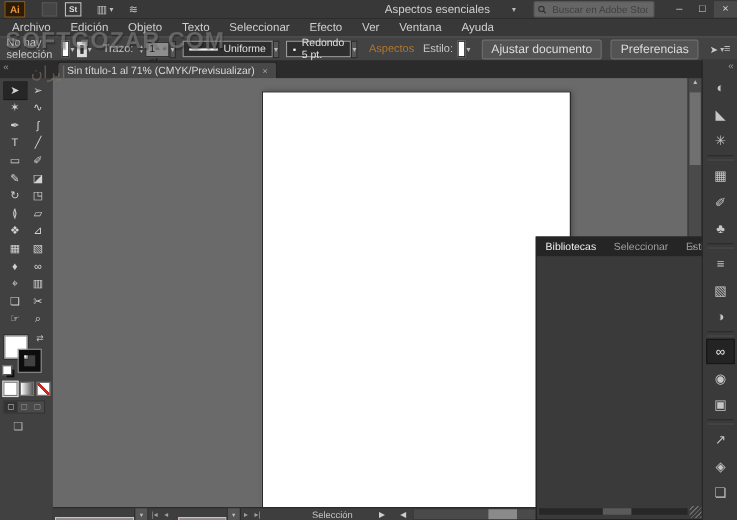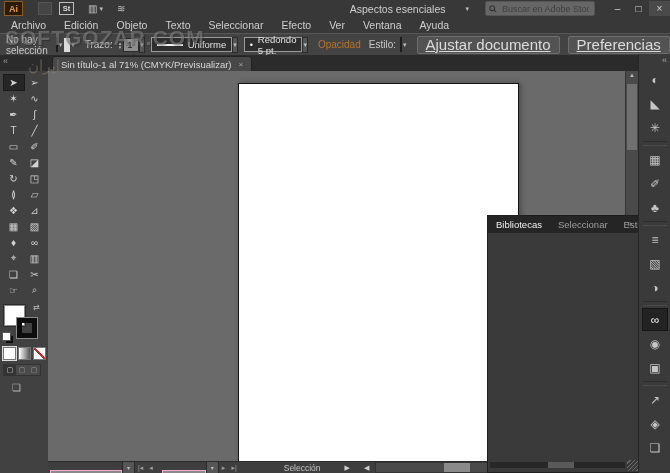--- a/index.html
+++ b/index.html
@@ -36,22 +36,22 @@
   .cb-caret{margin:0 2px 0 1px;}
   .stepper{display:flex;flex-direction:column;line-height:4px;font-size:5px;color:#bbb;margin:0 2px 0 6px;}
   .field{background:#8e8e8e;color:#1c1c1c;border:1px solid #2a2a2a;height:12px;line-height:12px;padding:0 3px;font-size:9.5px;}
   .field.w40{width:34px;}
   .dd-btn{background:#565656;border:1px solid #2a2a2a;width:11px;height:14px;display:flex;align-items:center;justify-content:center;}
   .combo{display:flex;align-items:center;gap:5px;background:#2e2e2e;border:1px solid #9a9a9a;height:13px;
          padding:0 5px;color:#e2e2e2;font-size:9.5px;margin-left:6px;}
   .combo .line{display:inline-block;width:26px;height:2px;background:#f2f2f2;}
   .combo .dot{color:#f2f2f2;font-size:9px;}
   .link-orange{color:var(--opacity-link);margin-left:10px;}
-  .btn{background:#535353;border:1px solid #6e6e6e;border-radius:2px;color:#dcdcdc;font-size:15px;
-       height:18px;line-height:14px;padding:0 8px;margin-left:8px;white-space:nowrap;text-decoration:underline;}
+  .btn{background:#535353;border:1px solid #6e6e6e;border-radius:2px;color:#dcdcdc;font-size:11px;
+       height:18px;line-height:14px;padding:0 8px;margin-left:8px;white-space:nowrap;}
   .cursor-ic{margin-left:10px;color:#c9c9c9;font-size:9px;display:flex;align-items:center;gap:2px;}
   .cb-menu{margin-left:auto;color:#bdbdbd;font-size:10px;}
   
   .tabbar{position:absolute;top:55px;left:0;right:32px;height:16px;background:#2b2b2b;border-bottom:1px solid #1f1f1f;}
   .tools-collapse{position:absolute;left:3px;top:1px;font-size:9px;color:#9a9a9a;}
   .doc-tab{position:absolute;left:52px;top:1px;height:15px;background:#484848;border:1px solid #222;border-bottom:none;
            border-radius:3px 3px 0 0;display:flex;align-items:center;gap:7px;padding:0 8px;font-size:9.5px;color:#d8d8d8;}
   .doc-tab .x{color:#aaa;font-size:8px;}
   
   .toolbar{position:absolute;left:0;top:71px;width:48px;bottom:0;background:#414141;border-right:1px solid #2e2e2e;}
@@ -183,21 +183,21 @@
     <span class="dd-btn">
         <span class="caret">▾</span>
       </span>
     <span class="combo">
       <span class="dot">•</span>
       <span>Redondo 5 pt.</span>
     </span>
     <span class="dd-btn">
         <span class="caret">▾</span>
       </span>
-    <span class="link-orange">Opacidad</span>
+    <span class="link-orange">Aspectos</span>
     <span class="cb-gap">Estilo:</span>
     <span class="swatch" style="margin-left:4px"></span>
     <span class="caret cb-caret">▾</span>
     <button class="btn">Ajustar documento</button>
     <button class="btn">Preferencias</button>
     <span class="cursor-ic">
       <span>➤</span>
       <span class="caret">▾</span>
     </span>
     <span class="cb-menu">≡</span>

